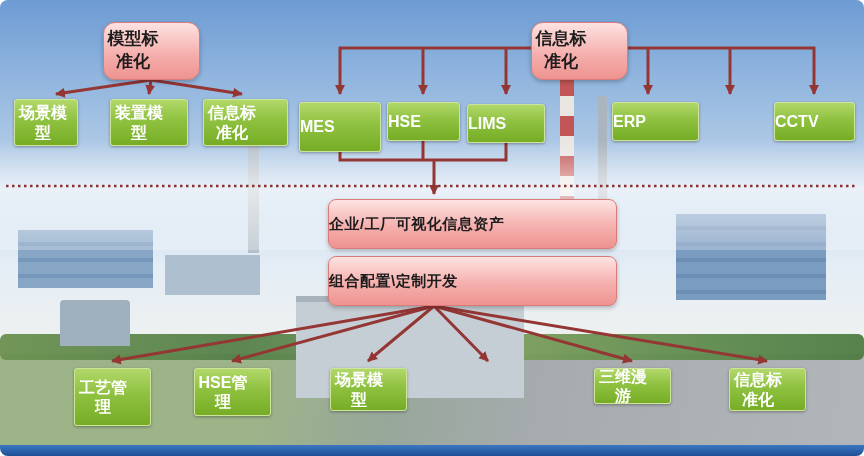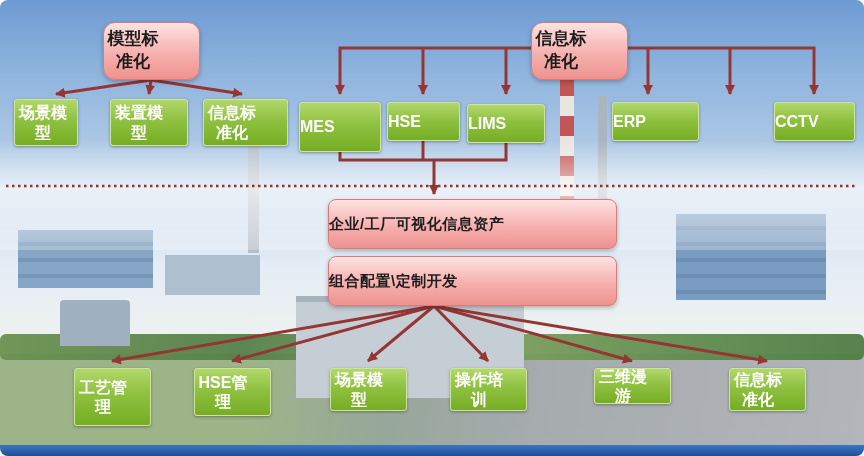--- a/index.html
+++ b/index.html
@@ -157,23 +157,20 @@
 
   <div class="node green" style="left:74px;top:368px;width:77px;height:58px">
     <span class="lbl">工艺管理</span>
   </div>
   <div class="node green" style="left:194px;top:368px;width:77px;height:48px">
     <span class="lbl">HSE管理</span>
   </div>
   <div class="node green" style="left:330px;top:368px;width:77px;height:43px">
     <span class="lbl">场景模型</span>
   </div>
-  <div class="node green" style="left:450px;top:368px;width:77px;height:43px">
-    <span class="lbl">操作培训</span>
-  </div>
   <div class="node green" style="left:594px;top:368px;width:77px;height:36px">
     <span class="lbl">三维漫游</span>
   </div>
   <div class="node green" style="left:729px;top:368px;width:77px;height:43px">
     <span class="lbl">信息标准化</span>
   </div>
 
 </div>
 
 </body></html>

